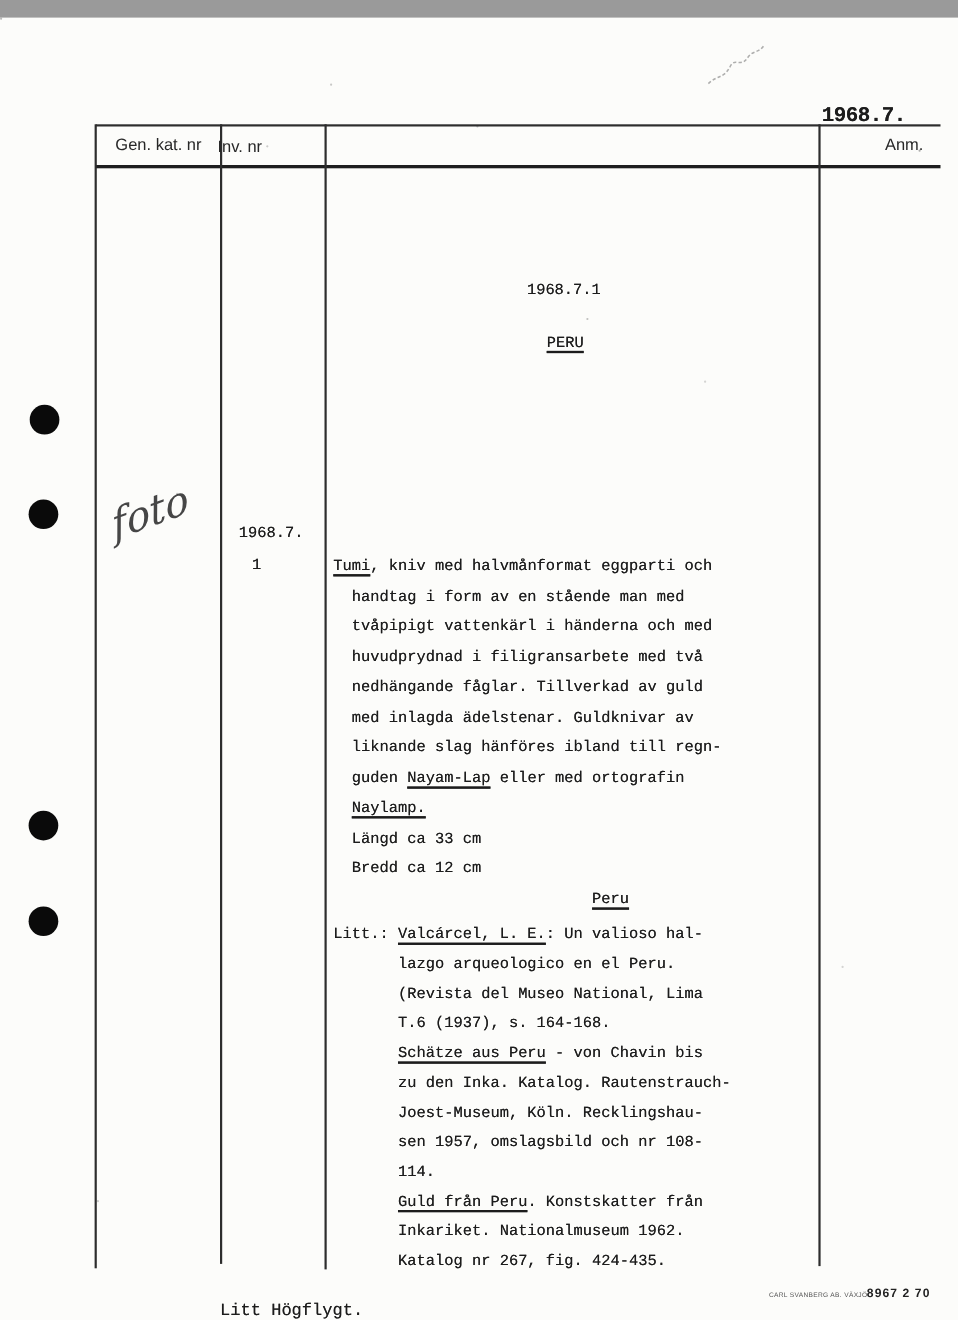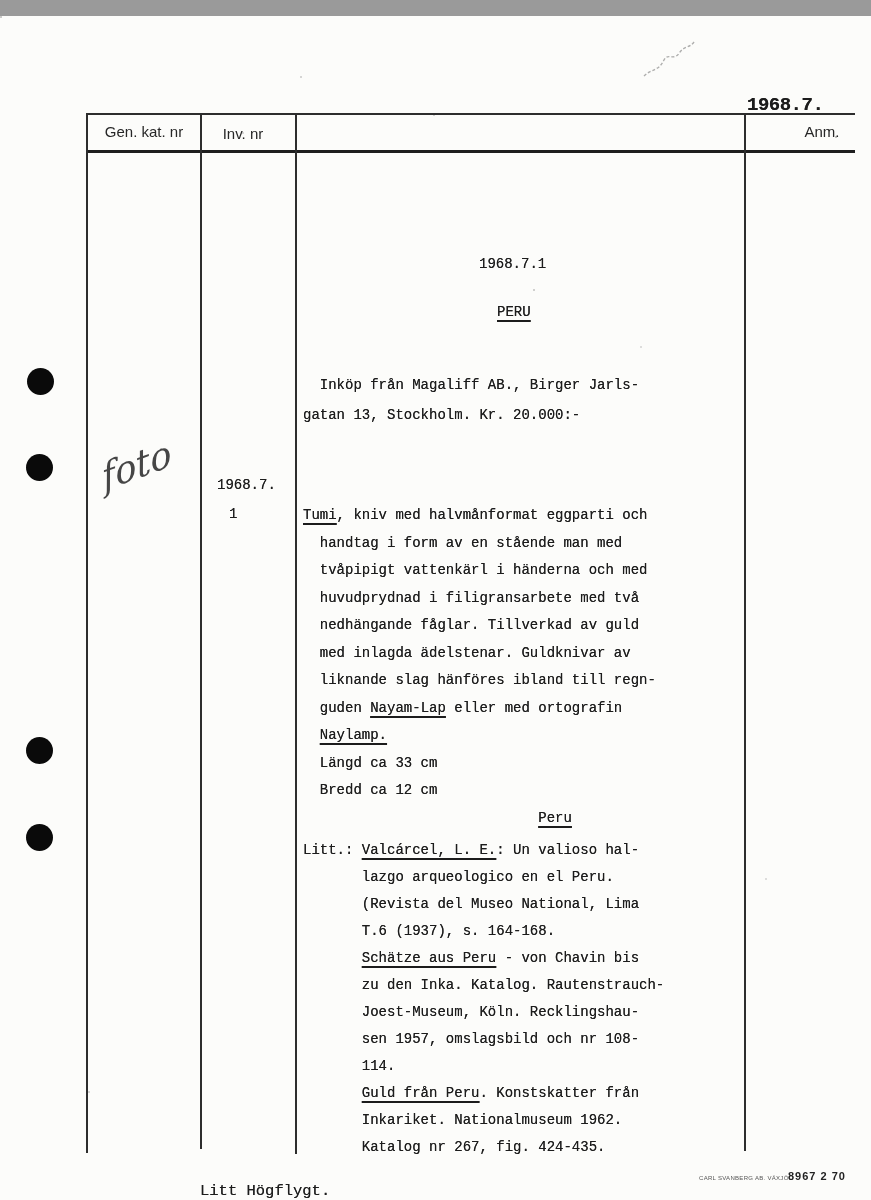--- a/index.html
+++ b/index.html
@@ -55,32 +55,31 @@
   <div class="rule" style="left:87px;top:97px;width:768px;height:2px;"></div>
   <div class="rule" style="left:87px;top:134px;width:768px;height:3px;background:#1e1e1e;"></div>
   <div class="rule" style="left:86px;top:97px;width:2px;height:1040px;"></div>
   <div class="rule" style="left:200px;top:97px;width:2px;height:1036px;"></div>
   <div class="rule" style="left:295px;top:97px;width:2px;height:1041px;"></div>
   <div class="rule" style="left:744px;top:97px;width:2px;height:1038px;"></div>
 
   <div class="mono year-top" style="left:747px;top:76px;">1968.7.</div>
 
   <div class="hdr-label" style="left:88px;top:107px;width:112px;">Gen. kat. nr</div>
-  <div class="hdr-label" style="left:208px;top:109px;width:70px;">Inv. nr</div>
+  <div class="hdr-label" style="left:183px;top:109px;width:70px;">Inv. nr</div>
   <div class="hdr-label" style="left:766px;top:107px;width:112px;">Anm.</div>
 
   <div class="handwriting" style="left:100px;top:428px;">foto</div>
 
   <div class="mono" style="left:217px;top:456px;">1968.7.</div>
   <div class="mono" style="left:229px;top:485px;">1</div>
 
   <div class="mono" style="left:479px;top:235px;">1968.7.1</div>
   <div class="mono heading-u" style="left:497px;top:283px;">PERU</div>
 
-  <div class="mono" style="left:303px;top:354px;line-height:30px;"><div class="tline"><span>  Inköp från Magaliff AB., Birger Jarls-</span></div><div class="tline"><span>gatan 13, Stockholm. Kr. 20.000:-</span></div></div>
 
   <div class="mono" style="left:303px;top:486px;"><div class="tline"><span class="u">Tumi</span><span>, kniv med halvmånformat eggparti och</span></div><div class="tline"><span>  handtag i form av en stående man med</span></div><div class="tline"><span>  tvåpipigt vattenkärl i händerna och med</span></div><div class="tline"><span>  huvudprydnad i filigransarbete med två</span></div><div class="tline"><span>  nedhängande fåglar. Tillverkad av guld</span></div><div class="tline"><span>  med inlagda ädelstenar. Guldknivar av</span></div><div class="tline"><span>  liknande slag hänföres ibland till regn-</span></div><div class="tline"><span>  guden </span><span class="u">Nayam-Lap</span><span> eller med ortografin</span></div><div class="tline"><span>  </span><span class="u">Naylamp.</span></div><div class="tline"><span>  Längd ca 33 cm</span></div><div class="tline"><span>  Bredd ca 12 cm</span></div><div class="tline"><span>                            </span><span class="u">Peru</span></div></div>
 
   <div class="mono" style="left:303px;top:821px;line-height:27px;"><div class="tline"><span>Litt.: </span><span class="u">Valcárcel, L. E.</span><span>: Un valioso hal-</span></div><div class="tline"><span>       lazgo arqueologico en el Peru.</span></div><div class="tline"><span>       (Revista del Museo National, Lima</span></div><div class="tline"><span>       T.6 (1937), s. 164-168.</span></div><div class="tline"><span>       </span><span class="u">Schätze aus Peru</span><span> - von Chavin bis</span></div><div class="tline"><span>       zu den Inka. Katalog. Rautenstrauch-</span></div><div class="tline"><span>       Joest-Museum, Köln. Recklingshau-</span></div><div class="tline"><span>       sen 1957, omslagsbild och nr 108-</span></div><div class="tline"><span>       114.</span></div><div class="tline"><span>       </span><span class="u">Guld från Peru</span><span>. Konstskatter från</span></div><div class="tline"><span>       Inkariket. Nationalmuseum 1962.</span></div><div class="tline"><span>       Katalog nr 267, fig. 424-435.</span></div></div>
 
   <div class="footer-mono" style="left:200px;top:1166px;">Litt Högflygt.</div>
 
   <div class="imprint" style="left:699px;top:1159px;">CARL SVANBERG AB. VÄXJÖ</div>
   <div class="print-code" style="left:788px;top:1154px;">8967 2 70</div>
 

